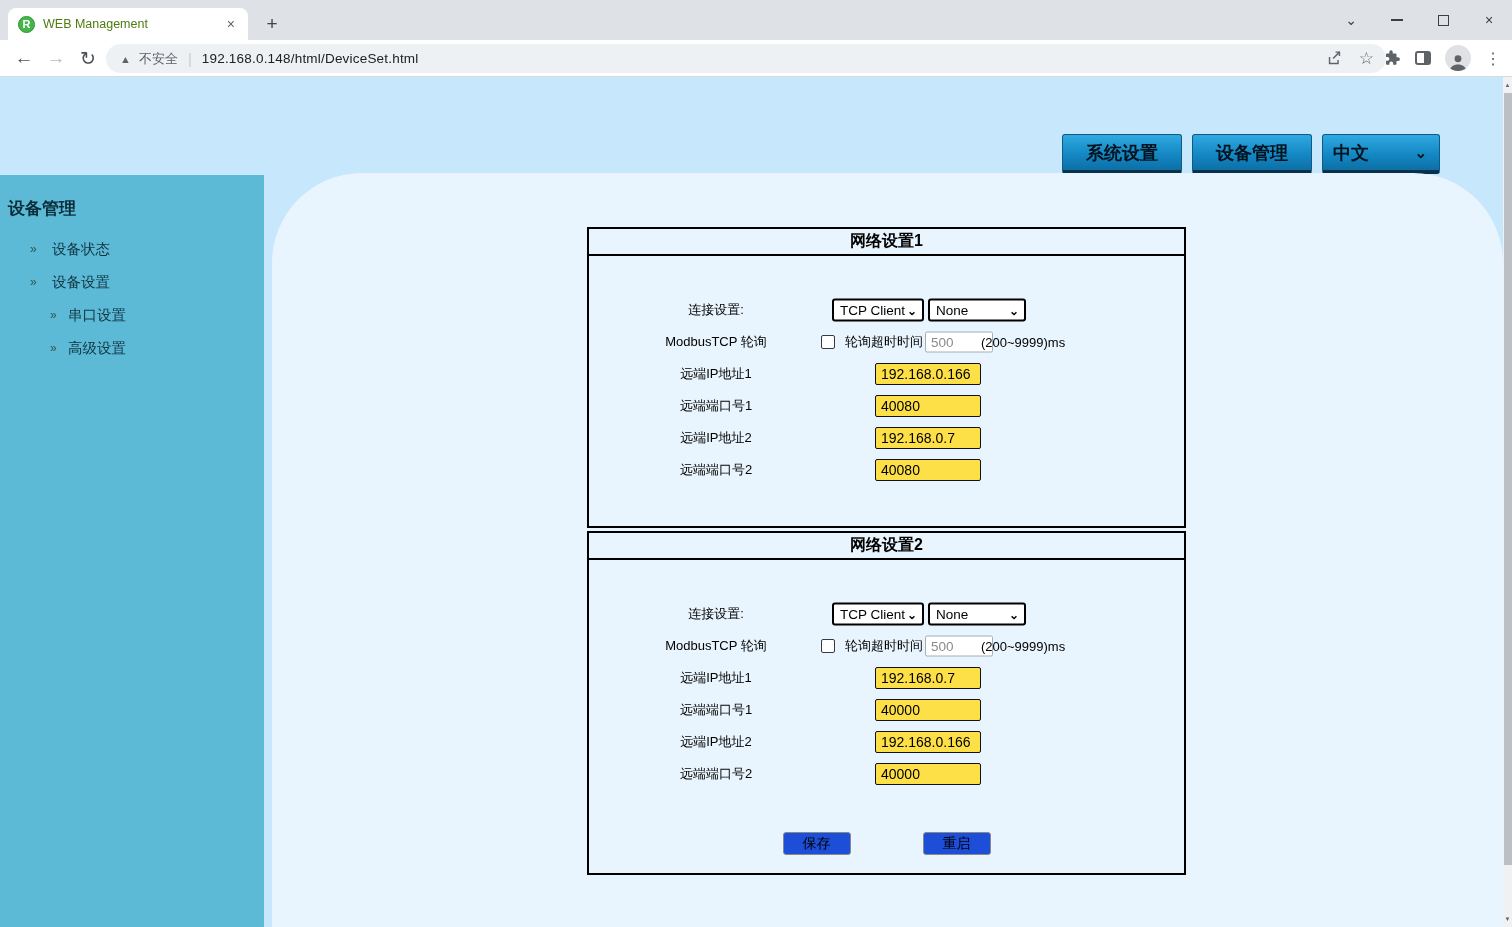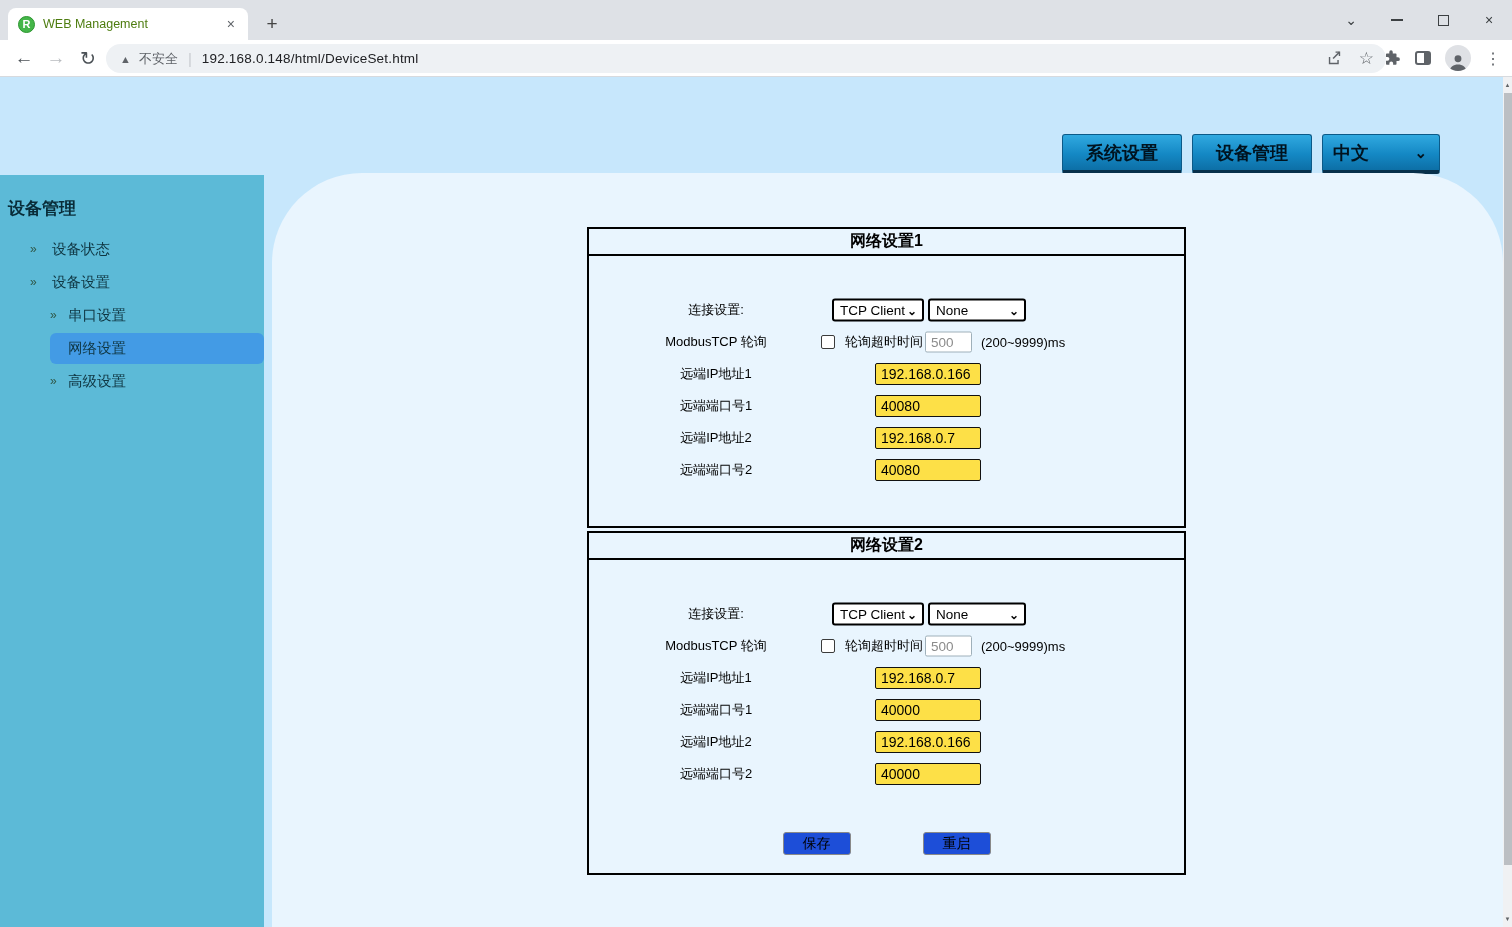--- a/index.html
+++ b/index.html
@@ -87,21 +87,21 @@
   .flabel { position:absolute; left:0; top:50%; transform:translateY(-50%); width:254px;
     text-align:center; font-size:13px; color:#000; }
   .ctl { position:absolute; top:50%; transform:translateY(-50%); }
   .sel { height:23px; border:2px solid #000; border-radius:3px; background:#fff; font-size:13.5px;
     color:#000; display:flex; align-items:center; padding-left:6px; position:absolute;
     top:50%; transform:translateY(-50%);text-align:right; }
   .sel .caret { position:absolute; right:5px; font-size:12px; font-weight:bold; }
   .sel.sel1 { left:243px; width:92px; } .sel.sel2 { left:339px; width:98px; }
   .cbx { left:232px; width:14px; height:14px; border:1.6px solid #3b3b3b; border-radius:2px; background:#fff; }
   .t-label { left:256px; font-size:13px; color:#000; }
-  .t-input { left:336px; width:47px; height:21px; border:1.6px solid #9fb0ba; border-radius:2px;
+  .t-input { left:336px; width:68px; height:21px; border:1.6px solid #9fb0ba; border-radius:2px;
     color:#8b8b8b; font-size:13.5px; padding-left:5px; background:#fff;
     font-family:"Liberation Sans", sans-serif; position:absolute; top:50%; transform:translateY(-50%); }
   .t-range { left:392px; font-size:13px; color:#000; }
   .ip-input { left:286px; width:106px; height:22px; border:1.6px solid #111; border-radius:2px;
     font-size:14px; padding-left:5px; color:#000; background:#fde047;
     font-family:"Liberation Sans", sans-serif; position:absolute; top:50%; transform:translateY(-50%); }
   .btnrow { margin-top:42px; display:flex; justify-content:center; gap:72px; }
   .formbtn { width:68px; height:23px; background:#1d4ed8; border:1px solid #898989; border-radius:3px;
     font-size:14px; color:#000; font-family:"Liberation Sans", sans-serif; }
 
@@ -195,24 +195,20 @@
           <span class="sb-label">设备状态</span>
         </div>
         <div class="sb-item lvl1">
           <span class="bullet">»</span>
           <span class="sb-label">设备设置</span>
         </div>
         <div class="sb-item lvl2">
           <span class="bullet">»</span>
           <span class="sb-label">串口设置</span>
         </div>
-        <div class="sb-item lvl2 selected">
-          <span class="hl"></span>
-          <span class="sb-label">网络设置</span>
-        </div>
         <div class="sb-item lvl2">
           <span class="bullet">»</span>
           <span class="sb-label">高级设置</span>
         </div>
       </div>
     </div>
 
     <div class="panel">
 
       <div class="tbl tbl1">

